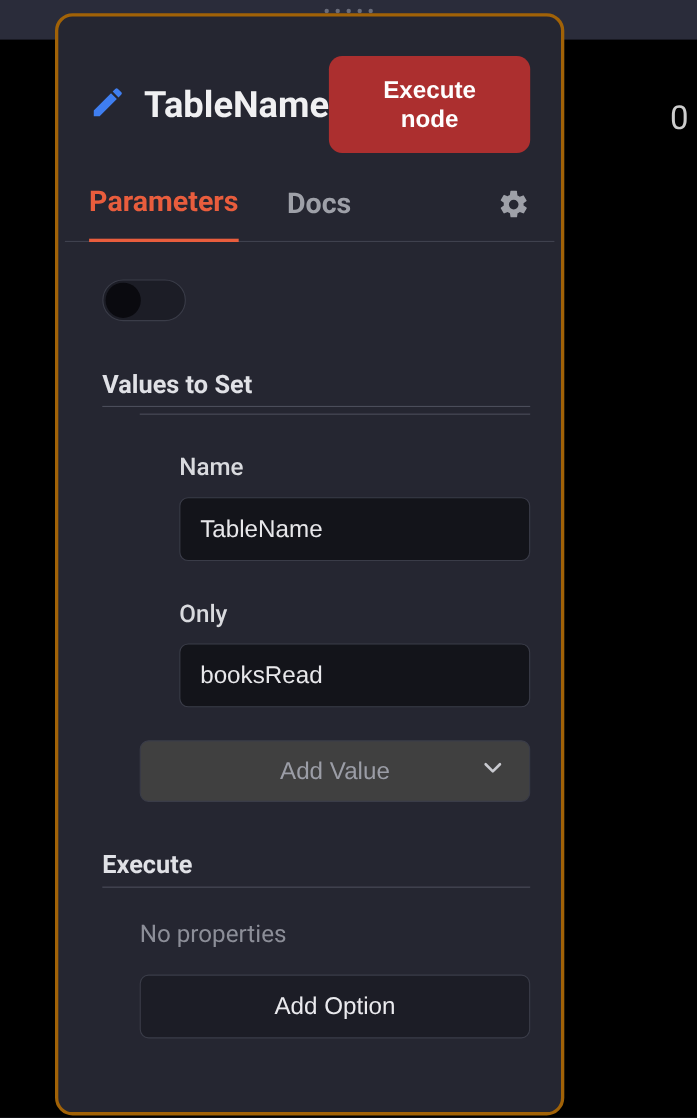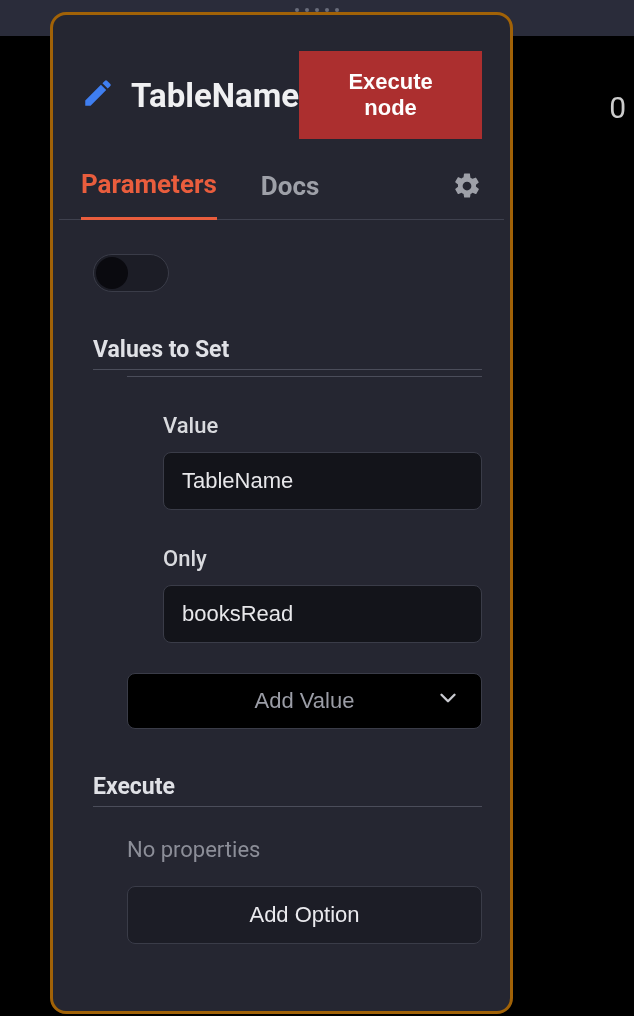--- a/index.html
+++ b/index.html
@@ -5,21 +5,21 @@
     * { box-sizing: border-box; margin: 0; padding: 0; }
     body { font-family: -apple-system, BlinkMacSystemFont, "Segoe UI", Roboto, sans-serif; background: #000; width: 634px; height: 1016px; overflow: hidden; }
     .topbar { width: 100%; height: 36px; background: #2a2c3a; position: relative; }
     .topbar-dots { position: absolute; left: 50%; top: 8px; transform: translateX(-50%); display: flex; gap: 6px; }
     .topbar-dots span { width: 4px; height: 4px; border-radius: 50%; background: #6a6d7a; }
     .behind-text { position: absolute; right: 8px; top: 90px; color: #ccc; font-size: 30px; font-weight: 400; }
     .panel { position: absolute; left: 50px; top: 12px; width: 463px; height: 1002px; border-radius: 16px; background: #252631; border: 3px solid #a16207; overflow: hidden; }
     .panel-header { padding: 36px 28px 0 28px; display: flex; align-items: center; justify-content: space-between; }
     .panel-title-wrap { display: flex; align-items: center; gap: 16px; }
     .panel-title { color: #f0f0f2; font-size: 33px; font-weight: 700; }
-    .execute-btn { background: #ac2f2f; color: #fefefe; font-size: 22px; font-weight: 700; border: none; border-radius: 0; padding: 18px 24px; cursor: pointer; }
+    .execute-btn { background: #ac2f2f; color: #fefefe; font-size: 22px; font-weight: 700; border: none; border-radius: 12px; padding: 18px 24px; cursor: pointer; }
     .tabrow { display: flex; align-items: center; padding: 30px 28px 0 6px; }
     .tab { font-size: 26px; font-weight: 700; color: #9ea0a8; padding: 0 0 18px 0; margin: 0 22px; cursor: pointer; }
     .tab.active { color: #e95d3d; border-bottom: 3px solid #e95d3d; }
     .gear-wrap { margin-left: auto; cursor: pointer; margin-bottom: 14px; }
     .tabline { height: 1px; background: #3f414e; margin: 0 6px; margin-top: -1px; }
 
     .body { padding: 34px 28px 0 40px; }
     .label { color: #e0e1e6; font-size: 23px; font-weight: 500; margin-bottom: 16px; }
     .toggle { width: 76px; height: 38px; border-radius: 38px; background: #1c1d26; border: 1px solid #3a3c48; position: relative; cursor: pointer; }
     .toggle-knob { position: absolute; left: 2px; top: 2px; width: 32px; height: 32px; border-radius: 50%; background: #0a0a0f; }
@@ -28,21 +28,21 @@
     .rule { height: 1px; background: #4b4d5a; margin-top: 6px; }
 
     .subhead { color: #e0e1e6; font-size: 23px; font-weight: 700; margin-top: 36px; margin-left: 34px; }
     .subrule { height: 1px; background: #4b4d5a; margin-top: 6px; margin-left: 34px; }
 
     .field-group { margin-left: 70px; margin-top: 36px; }
     .field-label { color: #d9dade; font-size: 22px; font-weight: 500; margin-bottom: 14px; }
     .text-input { width: 100%; height: 58px; background: #13141a; border: 1px solid #3a3c48; border-radius: 8px; color: #e7e7ea; font-size: 22px; padding: 0 18px; font-weight: 400; outline: none; }
 
     .addvalue-wrap { margin-left: 34px; margin-top: 30px; position: relative; }
-    .addvalue-btn { width: 100%; height: 56px; background: #000000; border: 1px solid #3a3c48; border-radius: 8px; color: #9b9da6; font-size: 22px; font-weight: 500; cursor: pointer; display: flex; align-items: center; justify-content: center; position: relative; }
+    .addvalue-btn { width: 100%; height: 56px; background: #404040; border: 1px solid #3a3c48; border-radius: 8px; color: #9b9da6; font-size: 22px; font-weight: 500; cursor: pointer; display: flex; align-items: center; justify-content: center; position: relative; }
     .chevron { position: absolute; right: 20px; top: 50%; transform: translateY(-50%); }
 
     .ghost { color: #8c8e98; font-size: 22px; font-weight: 400; margin-top: 30px; margin-left: 34px; }
     .addoption-wrap { margin-left: 34px; margin-top: 24px; }
     .addoption-btn { width: 100%; height: 58px; background: #1c1d26; border: 1px solid #3a3c48; border-radius: 8px; color: #eaeaee; font-size: 22px; font-weight: 500; cursor: pointer; }
   </style>
 </head>
 <body>
 
 <div class="topbar">
@@ -89,21 +89,21 @@
     <div class="toggle">
       <div class="toggle-knob"></div>
     </div>
 
     <div class="section-head">Values to Set</div>
     <div class="rule"></div>
 
     <div class="subrule"></div>
 
     <div class="field-group">
-      <div class="field-label">Value</div>
+      <div class="field-label">Name</div>
       <input class="text-input" type="text" value="TableName" style="">
     </div>
 
     <div class="field-group">
       <div class="field-label">Only</div>
       <input class="text-input" type="text" value="booksRead" style="">
     </div>
 
     <div class="addvalue-wrap">
       <button class="addvalue-btn">

